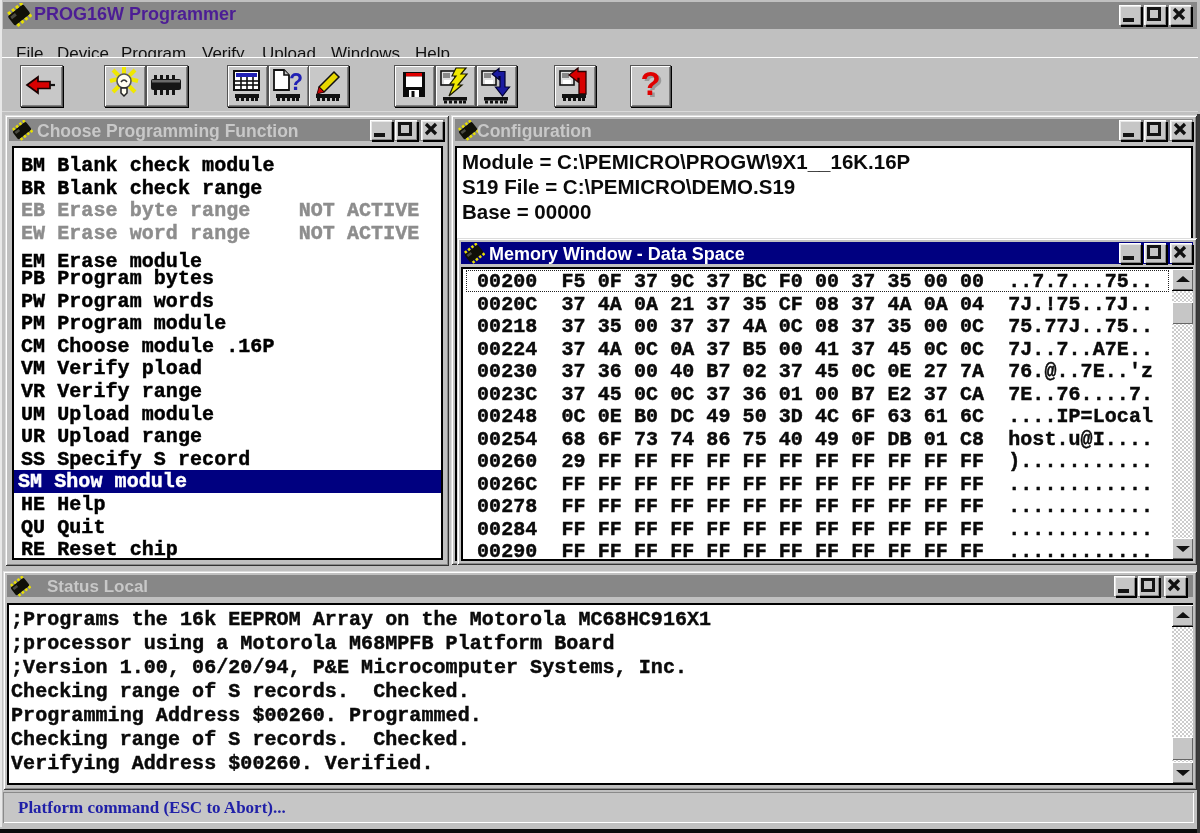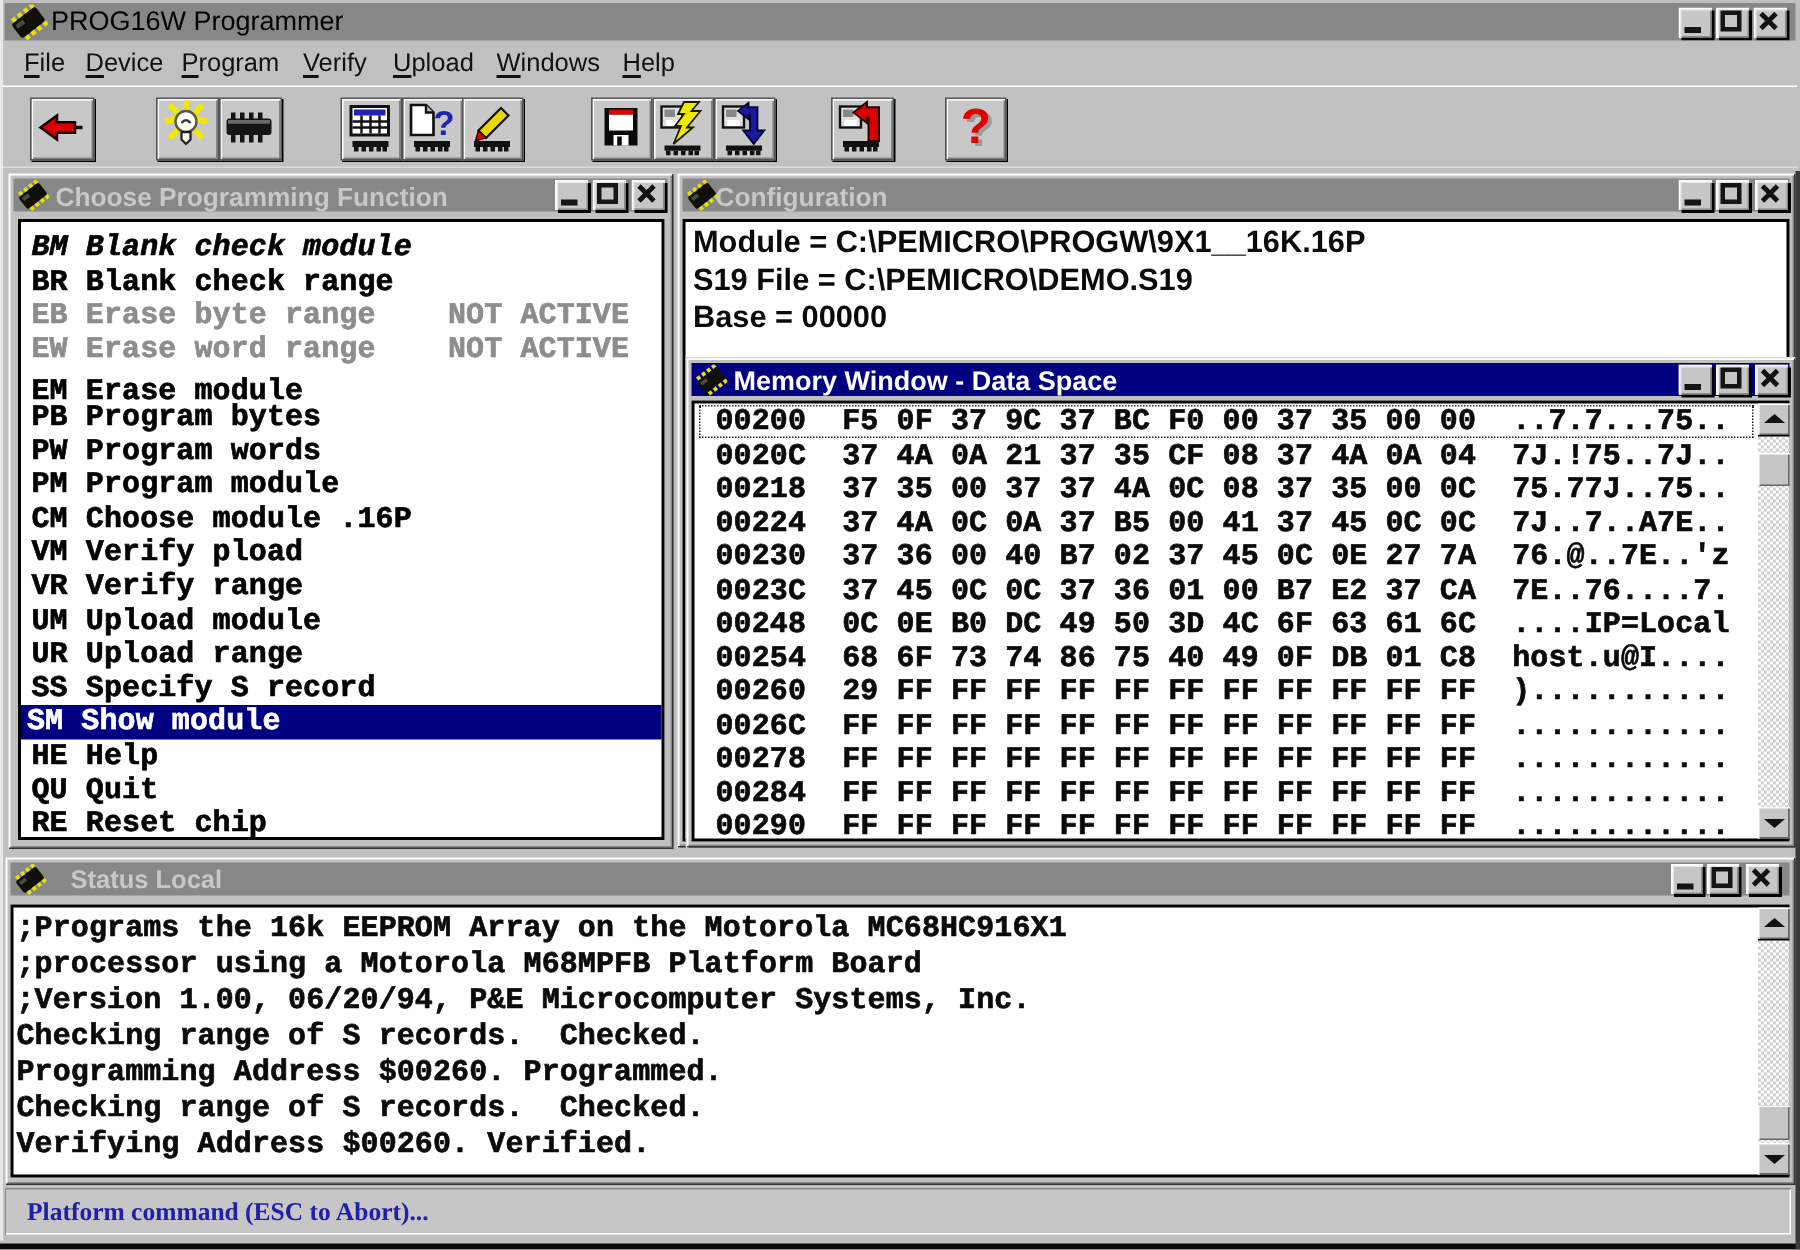--- a/index.html
+++ b/index.html
@@ -37,21 +37,21 @@
   .arr-d{position:absolute;left:3.5px;top:8px;width:0;height:0;border-left:7px solid transparent;border-right:7px solid transparent;border-top:6.5px solid #111;}
   .menu-i{position:absolute;top:5px;font-size:17px;color:#111;}
   .menu-i u{text-decoration-thickness:1.5px;text-underline-offset:2.5px;}
   .row{position:absolute;left:7px;height:22.6px;font-size:20px;line-height:23px;margin-top:2px;}
 </style>
 </head>
 <body>
 
 <div class="abs" style="left:0;top:0;width:2px;height:827px;background:#e8e8e8;"></div>
 <div class="abs" id="main-tbar" style="left:3px;top:2px;width:1194px;height:27px;background:#878787;"></div>
-<div class="abs" style="left:34px;top:4px;font-weight:normal;font-size:18px;color:#000000;">PROG16W Programmer</div>
+<div class="abs" style="left:34px;top:4px;font-weight:bold;font-size:18px;color:#4c1d95;">PROG16W Programmer</div>
 <svg class="abs" style="left:6px;top:3px;" width="26" height="25" viewBox="0 0 26 25">
   <g transform="rotate(-38 13 12)">
     <rect x="3" y="6" width="20" height="12" rx="2" fill="#101008"></rect>
     <g fill="#e8e000">
       <rect x="5" y="3" width="3" height="3"></rect>
         <rect x="10" y="3" width="3" height="3"></rect>
         <rect x="15" y="3" width="3" height="3"></rect>
         <rect x="20" y="3" width="3" height="3"></rect>
       <rect x="5" y="18" width="3" height="3"></rect>
         <rect x="10" y="18" width="3" height="3"></rect>
@@ -64,21 +64,21 @@
 <div class="cap" style="left:1119px;top:5px;">
     <div class="mini"></div>
   </div>
 <div class="cap" style="left:1143.5px;top:5px;">
     <div class="maxi"></div>
   </div>
 <div class="cap" style="left:1169px;top:5px;"><svg width="22" height="20" viewBox="0 0 22 20">
       <path d="M5 4 L15 14 M15 4 L5 14" stroke="#111" stroke-width="3.2"></path>
     </svg></div>
 
-<div id="menubar" class="abs" style="left:2px;top:27px;width:1196px;height:28px;background:#c0c0c0;padding-left:12px;">
+<div id="menubar" class="abs" style="left:2px;top:39px;width:1196px;height:28px;background:#c0c0c0;padding-left:12px;">
   <span class="menu-i" style="left:14px;"><u>F</u>ile</span>
   <span class="menu-i" style="left:55px;"><u>D</u>evice</span>
   <span class="menu-i" style="left:119px;"><u>P</u>rogram</span>
   <span class="menu-i" style="left:200px;"><u>V</u>erify</span>
   <span class="menu-i" style="left:260px;"><u>U</u>pload</span>
   <span class="menu-i" style="left:329px;"><u>W</u>indows</span>
   <span class="menu-i" style="left:413px;"><u>H</u>elp</span>
 </div>
 
 <div id="toolbar" class="abs" style="left:2px;top:57px;width:1196px;height:55px;background:#c0c0c0;border-top:1px solid #fff;border-bottom:1px solid #dadada;">
@@ -294,21 +294,21 @@
   <div class="cap" style="left:365px;top:4.5px;">
       <div class="mini"></div>
     </div>
   <div class="cap" style="left:390px;top:4.5px;">
       <div class="maxi"></div>
     </div>
   <div class="cap" style="left:415.5px;top:4.5px;"><svg width="22" height="20" viewBox="0 0 22 20">
         <path d="M5 4 L15 14 M15 4 L5 14" stroke="#111" stroke-width="3.2"></path>
       </svg></div>
   <div class="content mono" id="chooselist" style="left:7px;top:31px;width:431px;height:414px;">
-    <div class="row" style="top:4px;font-style:italic;">BM Blank check module</div>
+    <div class="row" style="top:4px;">BM Blank check module</div>
     <div class="row" style="top:26.6px;">BR Blank check range</div>
     <div class="row" style="top:49.2px;color:#8d8d8d;">EB Erase byte range    NOT ACTIVE</div>
     <div class="row" style="top:71.8px;color:#8d8d8d;">EW Erase word range    NOT ACTIVE</div>
     <div class="row" style="top:100px;">EM Erase module</div>
     <div class="row" style="top:117px;">PB Program bytes</div>
     <div class="row" style="top:139.6px;">PW Program words</div>
     <div class="row" style="top:162.2px;">PM Program module</div>
     <div class="row" style="top:184.8px;">CM Choose module .16P</div>
     <div class="row" style="top:207.4px;">VM Verify pload</div>
     <div class="row" style="top:230px;">VR Verify range</div>

